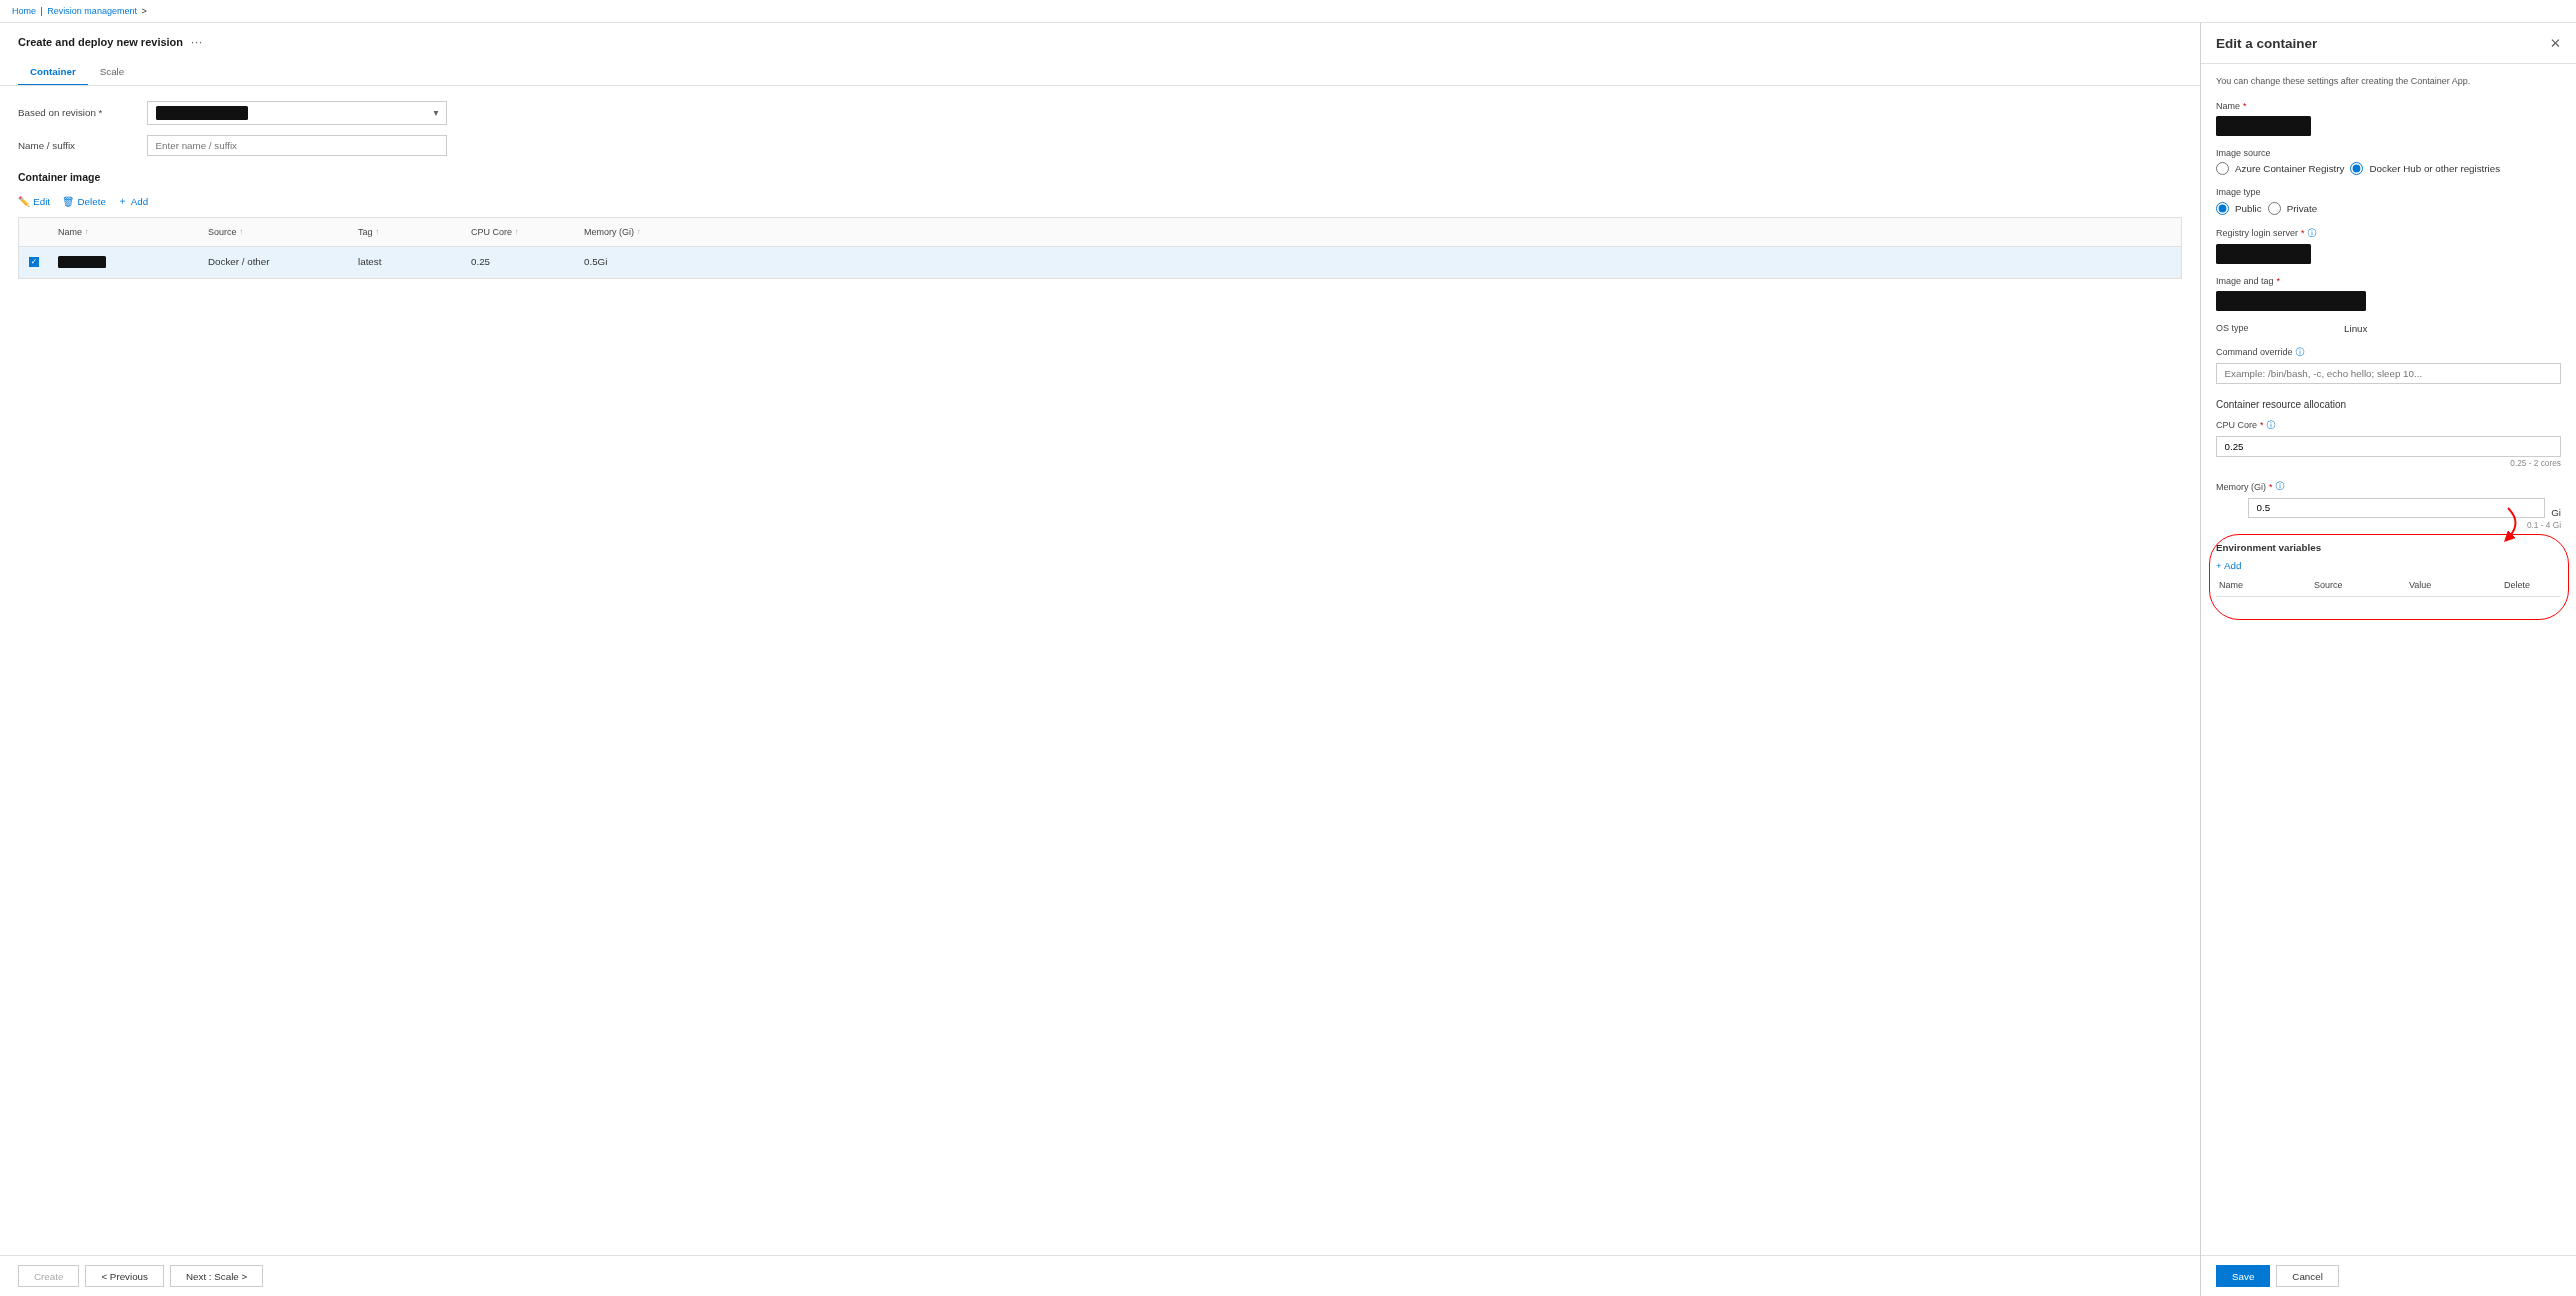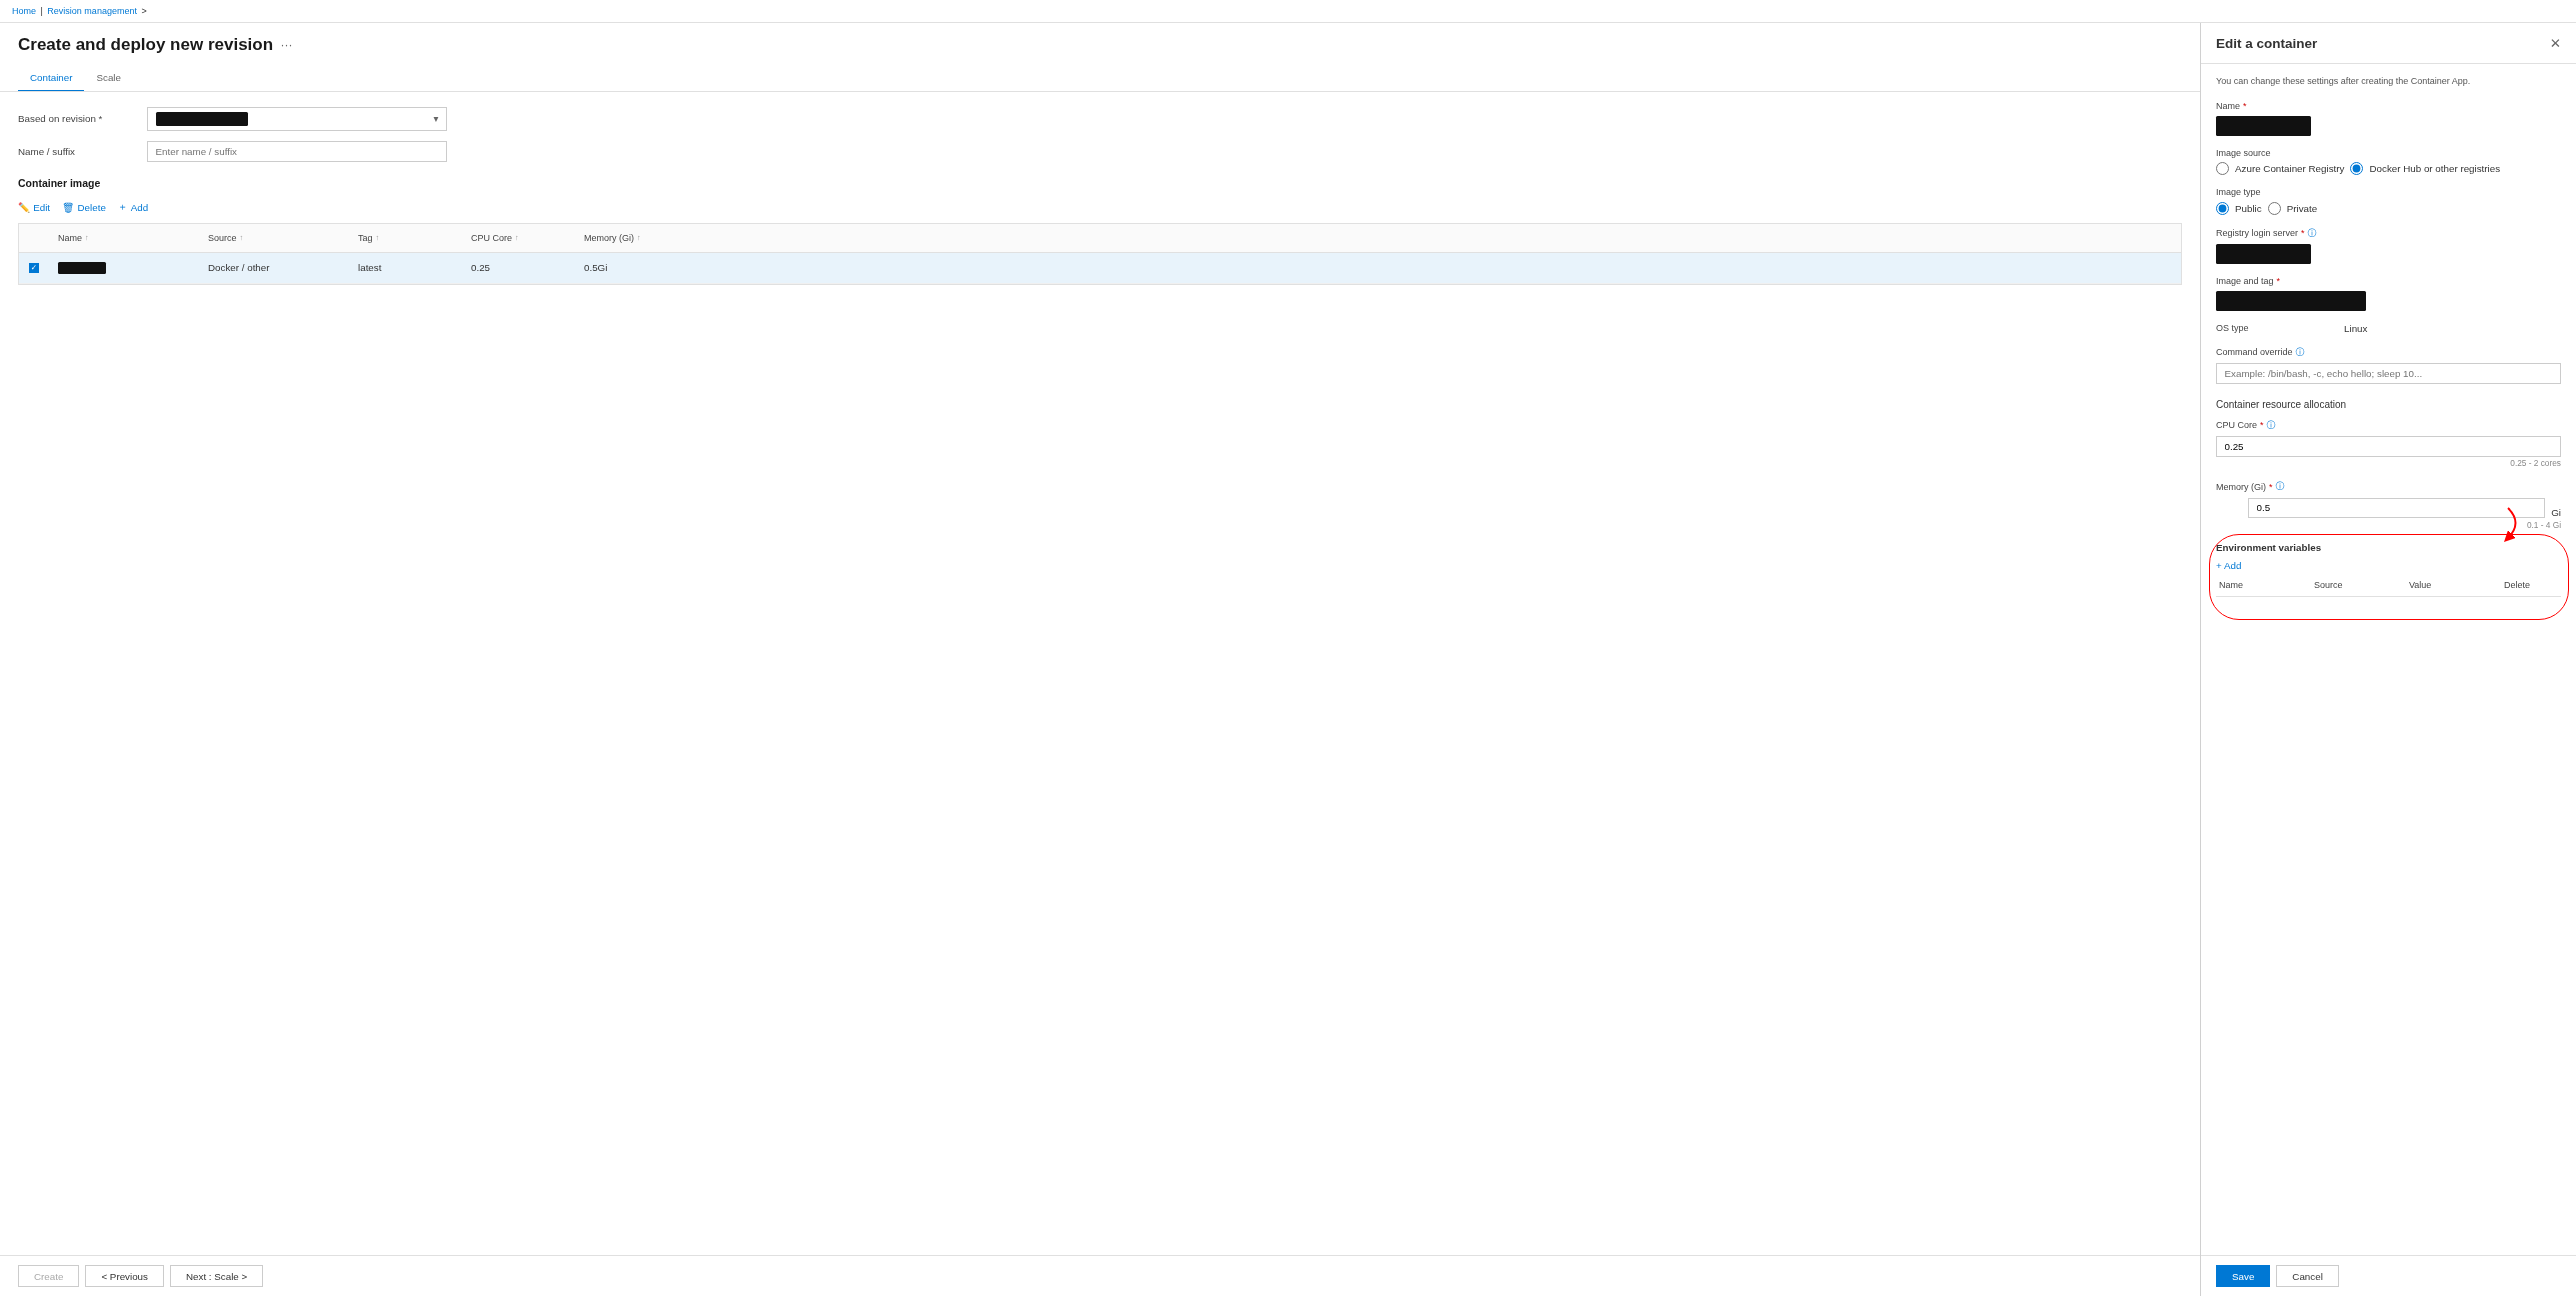--- a/index.html
+++ b/index.html
@@ -9,27 +9,27 @@
     .breadcrumb { display: flex; align-items: center; gap: 4.5px; padding: 6px 12px; background: #fff; border-bottom: 0.8px solid #e0e0e0; font-size: 9px; }
     .breadcrumb a { color: #0078d4; text-decoration: none; }
 
     
     .main-wrapper { display: flex; flex: 1; overflow: hidden; }
 
     
     .left-panel { flex: 1; display: flex; flex-direction: column; background: #fff; overflow-y: auto; }
 
     .page-header { padding: 12px 18px 0; display: flex; align-items: center; gap: 7.5px; }
-    .page-title { font-size: 17px; font-weight: 600; color: #1a1a1a; }
+    .page-title { font-size: 11px; font-weight: 600; color: #1a1a1a; }
     .page-menu-icon { color: #666; font-size: 12px; cursor: pointer; }
 
     
     .tabs { display: flex; gap: 0; padding: 0 18px; border-bottom: 0.8px solid #e0e0e0; margin-top: 9px; }
     .tab { padding: 7.5px 12px; cursor: pointer; font-size: 9.8px; color: #666; border-bottom: 1.5px solid transparent; }
-    .tab.active { color: #0078d4; border-bottom: 1.5px solid #0078d4; font-weight: 400; }
+    .tab.active { color: #0078d4; border-bottom: 1.5px solid #0078d4; font-weight: 700; }
 
     
     .form-content { padding: 15px 18px; flex: 1; }
     .section-title { font-size: 10.5px; font-weight: 600; margin-bottom: 12px; color: #1a1a1a; }
 
     .form-row { display: flex; align-items: center; margin-bottom: 10.5px; gap: 9px; }
     .form-label { min-width: 120px; font-size: 9.8px; color: #444; }
     .form-control { flex: 1; max-width: 300px; }
 
     .select-control { display: flex; align-items: center; border: 0.8px solid #ccc; background: #fff; padding: 3.8px 7.5px; font-size: 9.8px; cursor: pointer; position: relative; }

